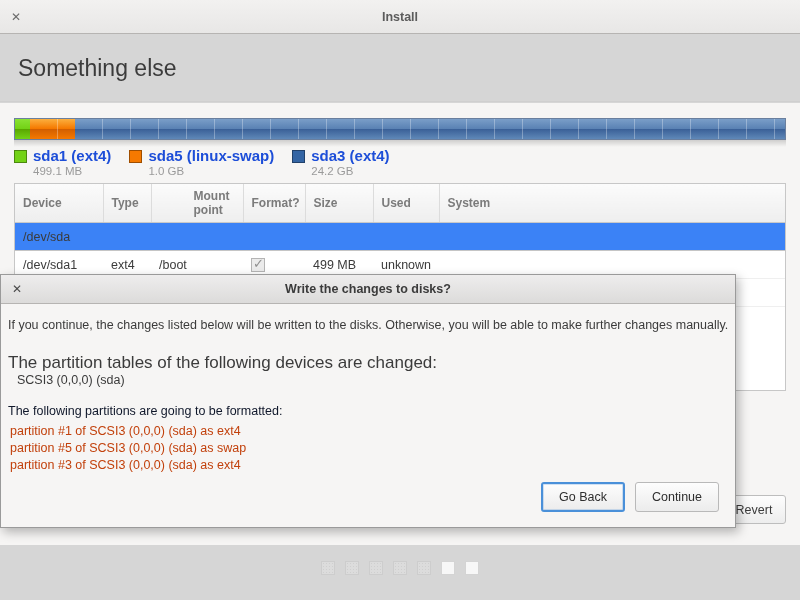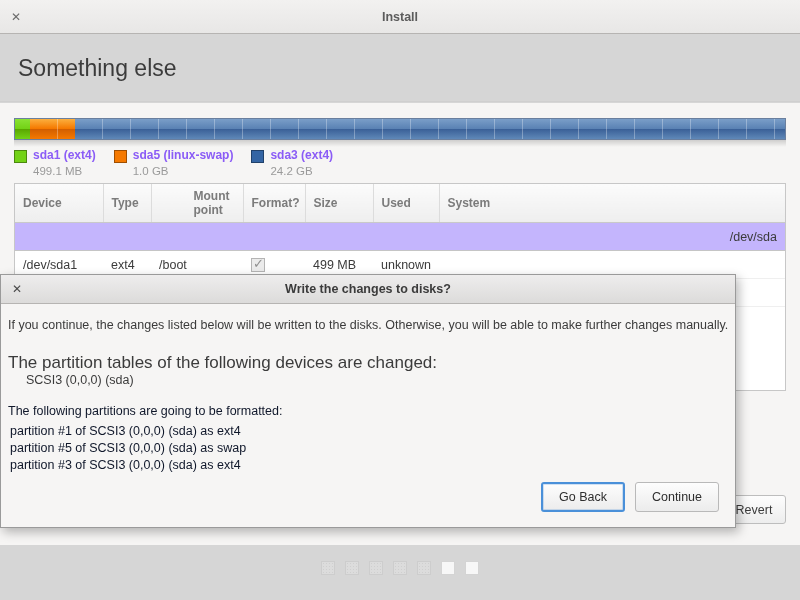--- a/index.html
+++ b/index.html
@@ -79,21 +79,21 @@
   }
   .legend-item { display: flex; align-items: flex-start; margin-right: 18px; }
   .legend-swatch {
     width: 13px; height: 13px; margin-top: 2px; margin-right: 6px;
     border: 1px solid rgba(0,0,0,0.35);
   }
   .sw-green  { background: #73d216; }
   .sw-orange { background: #f57900; }
   .sw-blue   { background: #3465a4; }
   .legend-text { display: flex; flex-direction: column; }
-  .legend-name { font-size: 12px; font-weight: bold; color: #8b5cf6; line-height: 15px; }
+  .legend-name { font-size: 15px; font-weight: bold; color: #1d4ed8; line-height: 15px; }
   .legend-size { font-size: 11.5px; color: #9a9a9a; line-height: 16px; }
 
   
   .table-wrap {
     position: absolute; left: 14px; top: 80px;
     width: 772px; height: 208px;
     background: #ffffff;
     border: 1px solid #c7c7c7;
     overflow: hidden;
   }
@@ -105,23 +105,22 @@
     font-size: 12px; font-weight: bold; color: #7b7b7b;
     text-align: left; padding: 5px 8px; height: 24px;
   }
   .tbl thead th:last-child { border-right: none; }
   .tbl td {
     font-size: 12.5px; color: #3b3b3b;
     padding: 5px 8px; height: 28px;
     border-bottom: 1px solid #efefef;
   }
   .row-device td {
-    background: #c4b5fd; color: #3b3b3b;
+    background: #3b82f6; color: #3b3b3b;
     border-bottom: 1px solid #c5c5c5;
-    text-align: right;
   }
   .chk {
     display: inline-block; width: 14px; height: 14px;
     border: 1px solid #b4b4b4; background: #ebebeb;
     position: relative; vertical-align: middle;
   }
   .chk.on::after {
     content: "✓"; position: absolute; left: 1px; top: -3px;
     font-size: 13px; color: #8f8f8f;
   }
@@ -174,24 +173,24 @@
     position: absolute; left: 8px; top: 6px;
     width: 16px; height: 16px; line-height: 16px; text-align: center;
     font-size: 12px; color: #4a4a4a;
   }
   .dlg-body { position: absolute; left: 0; top: 30px; width: 734px; bottom: 0; }
   .dlg-intro {
     position: absolute; left: 7px; top: 12px; width: 722px;
     font-size: 12.5px; color: #3b3b3b; line-height: 16px;
   }
   .dlg-sec1 { position: absolute; left: 7px; top: 48px; font-size: 17px; color: #3b3b3b; }
-  .dlg-sec1-item { position: absolute; left: 25px; top: 68px; font-size: 12.5px; color: #3b3b3b; }
+  .dlg-sec1-item { position: absolute; left: 16px; top: 68px; font-size: 12.5px; color: #3b3b3b; }
   .dlg-sec2 { position: absolute; left: 7px; top: 99px; font-size: 12.5px; color: #0f172a; }
   .dlg-list { position: absolute; left: 9px; top: 118px; }
-  .dlg-list div { font-size: 12.5px; color: #0f172a; line-height: 17px; }
+  .dlg-list div { font-size: 12.5px; color: #c2410c; line-height: 17px; }
 
   .dlg-buttons { position: absolute; right: 16px; bottom: 15px; display: flex; gap: 10px; }
   .dlg-btn {
     min-width: 84px; height: 30px; padding: 12px 14px;
     background: linear-gradient(to bottom,#fdfdfd,#ececec);
     border: 1px solid #b9b9b9; border-radius: 3px;
     font-size: 12.5px; color: #2e2e2e;
     display: flex; align-items: center; justify-content: center;
   }
   .dlg-btn.focused {

